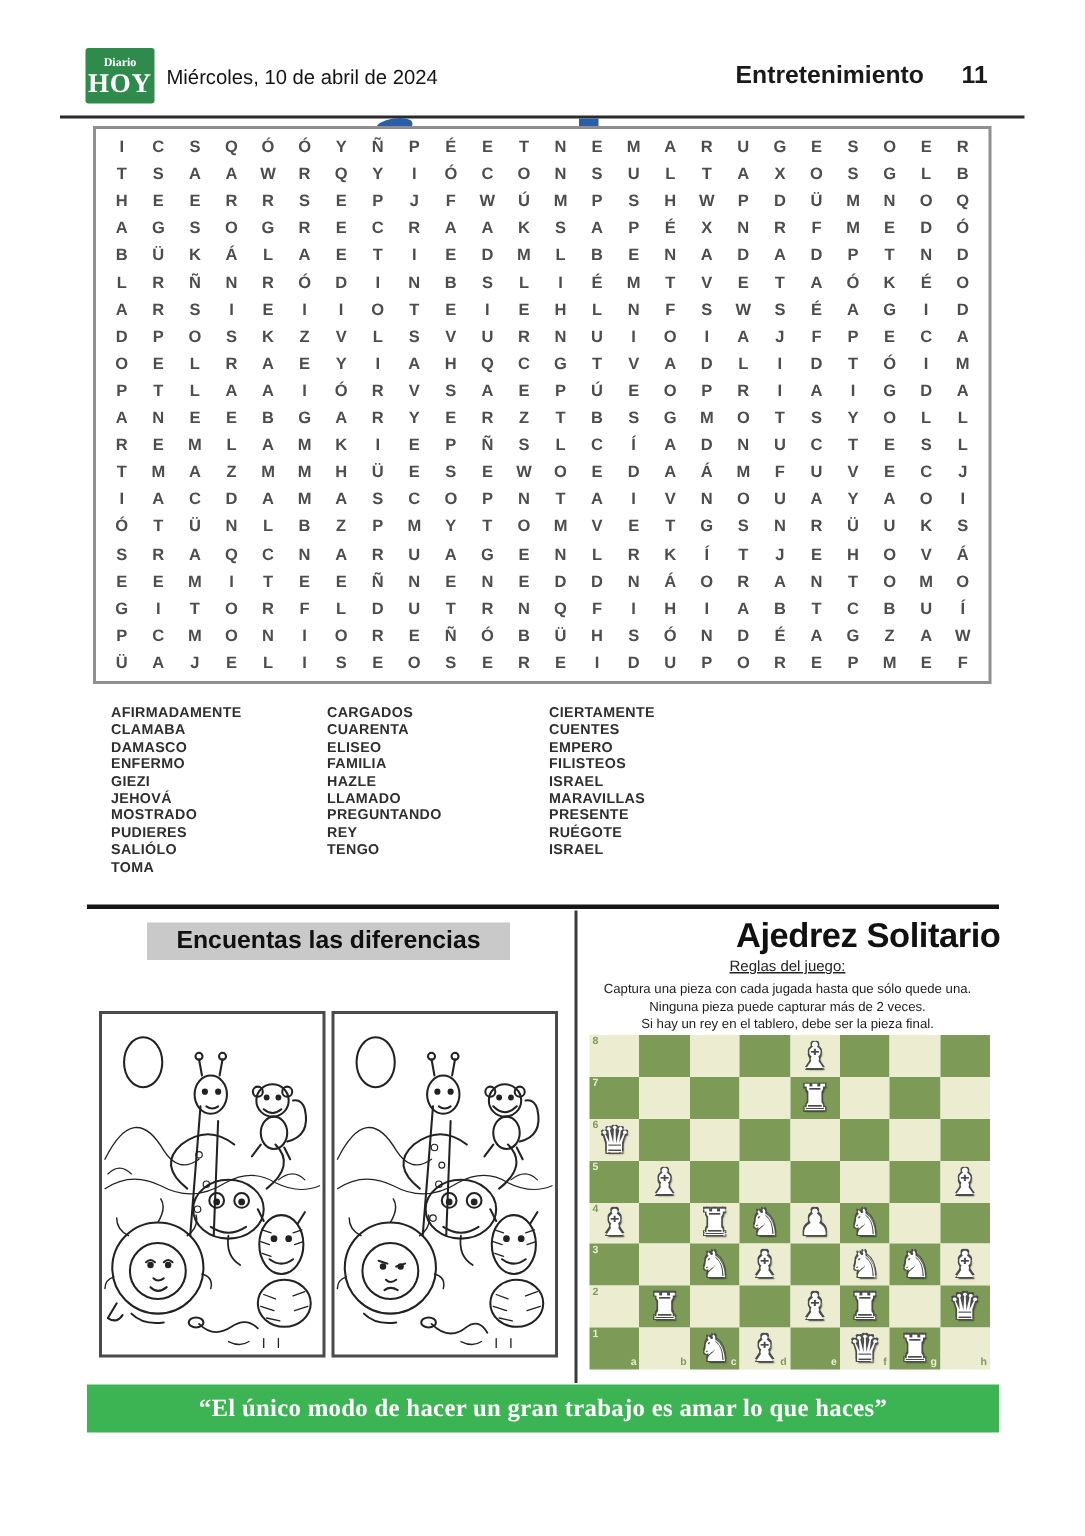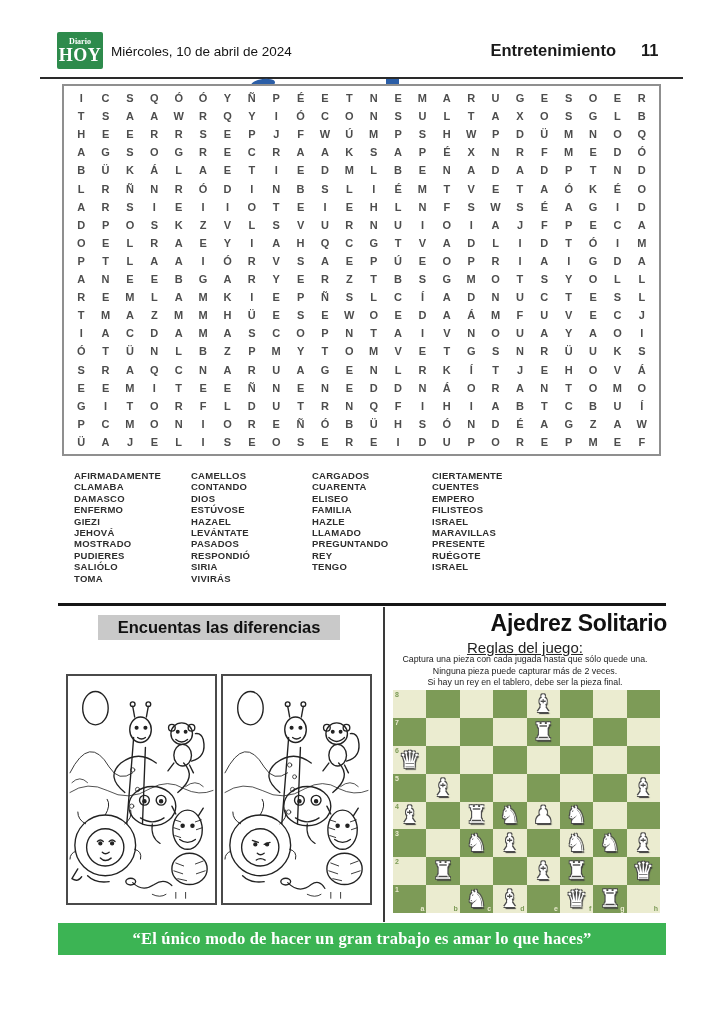--- a/index.html
+++ b/index.html
@@ -20,39 +20,39 @@
   .frag { position:absolute; background:#2b5ea7; }
   .frag-1 { left:251px; top:79px; width:24px; height:9px; border-radius:60% 60% 50% 50%; transform:rotate(-8deg); }
   .frag-2 { left:386px; top:79px; width:13px; height:10px; }
 
   
   .ws-box { position:absolute; left:62px; top:84px; width:599px; height:372px; border:2px solid #8f8f8f; background:#fff;
             display:grid; grid-template-columns:repeat(24,1fr); grid-template-rows:repeat(20,1fr); padding:3px 5px; }
   .ws-box span { display:flex; align-items:center; justify-content:center; font-size:11px; font-weight:bold; color:#4d4d4d; }
 
   
-  .word-list { position:absolute; left:74px; top:470px; width:592px; display:flex; }
+  .word-list { position:absolute; left:74px; top:470px; width:592px; display:flex;gap:27px; }
   .word-col { font-size:9.5px; font-weight:bold; color:#2e2e2e; letter-spacing:.25px; line-height:11.4px; }
   .word-col:nth-child(1){ width:117px; } .word-col:nth-child(2){ width:121px; }
   .word-col:nth-child(3){ width:120px; } .word-col:nth-child(4){ width:121px; }
   .word-col:nth-child(5){ width:110px; }
 
   .thick-rule { position:absolute; left:58px; top:603px; width:608px; height:3px; background:#161616; }
   .v-divider  { position:absolute; left:383px; top:607px; width:2px; height:315px; background:#3a3a3a; }
 
   
   .diff-title { position:absolute; left:98px; top:615px; width:242px; height:25px; background:#c9c9c9;
                 display:flex; align-items:center; justify-content:center; font-weight:bold; font-size:16.5px; color:#111; }
   .pic-box { position:absolute; top:674px; width:151px; height:231px; border:2px solid #4a4a4a; background:#fff; }
   .pic-left { left:66px; } .pic-right { left:221px; }
   .pic-box svg { width:100%; height:100%; }
 
   
   .chess-title { position:absolute; left:383px; top:610px; width:284px; text-align:right; font-weight:bold; font-size:23px; color:#111; letter-spacing:-.3px; }
-  .rules-heading { position:absolute; left:383px; top:639px; width:284px; text-align:center; font-size:15px; color:#222; text-decoration:underline; }
+  .rules-heading { position:absolute; left:383px; top:639px; width:284px; text-align:center; font-size:10px; color:#222; text-decoration:underline; }
   .rules { position:absolute; left:383px; top:654px; width:284px; text-align:center; font-size:8.8px; color:#1c1c1c; line-height:11.6px; }
   .board { position:absolute; left:393px; top:690px; width:267px; height:223px; display:grid;
            grid-template-columns:repeat(8,1fr); grid-template-rows:repeat(8,1fr); }
   .sq { position:relative; }
   .sq .coord { position:absolute; font-size:7px; font-weight:bold; line-height:7px; }
   .sq .rank { top:1px; left:2px; } .sq .file { bottom:1px; right:2px; }
   .sq .piece { position:absolute; left:0; top:0; width:100%; height:100%; display:flex; align-items:center; justify-content:center;
                font-family:"DejaVu Sans", sans-serif; font-size:24px; color:#ffffff;
                text-shadow:-1px -1px 0 #4b4b4b, 1px -1px 0 #4b4b4b, -1px 1px 0 #4b4b4b, 1px 1.5px 1px #3b3b3b; }
 
@@ -568,32 +568,20 @@
         <div>DAMASCO</div>
         <div>ENFERMO</div>
         <div>GIEZI</div>
         <div>JEHOVÁ</div>
         <div>MOSTRADO</div>
         <div>PUDIERES</div>
         <div>SALIÓLO</div>
         <div>TOMA</div>
       </div>
       <div class="word-col">
-        <div>CAMELLOS</div>
-        <div>CONTANDO</div>
-        <div>DIOS</div>
-        <div>ESTÚVOSE</div>
-        <div>HAZAEL</div>
-        <div>LEVÁNTATE</div>
-        <div>PASADOS</div>
-        <div>RESPONDIÓ</div>
-        <div>SIRIA</div>
-        <div>VIVIRÁS</div>
-      </div>
-      <div class="word-col">
         <div>CARGADOS</div>
         <div>CUARENTA</div>
         <div>ELISEO</div>
         <div>FAMILIA</div>
         <div>HAZLE</div>
         <div>LLAMADO</div>
         <div>PREGUNTANDO</div>
         <div>REY</div>
         <div>TENGO</div>
       </div>

